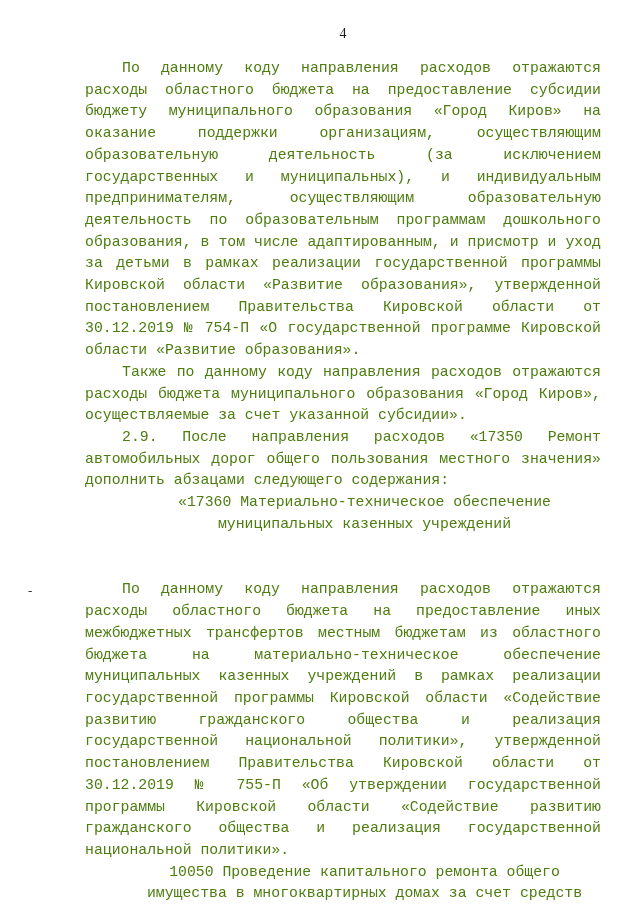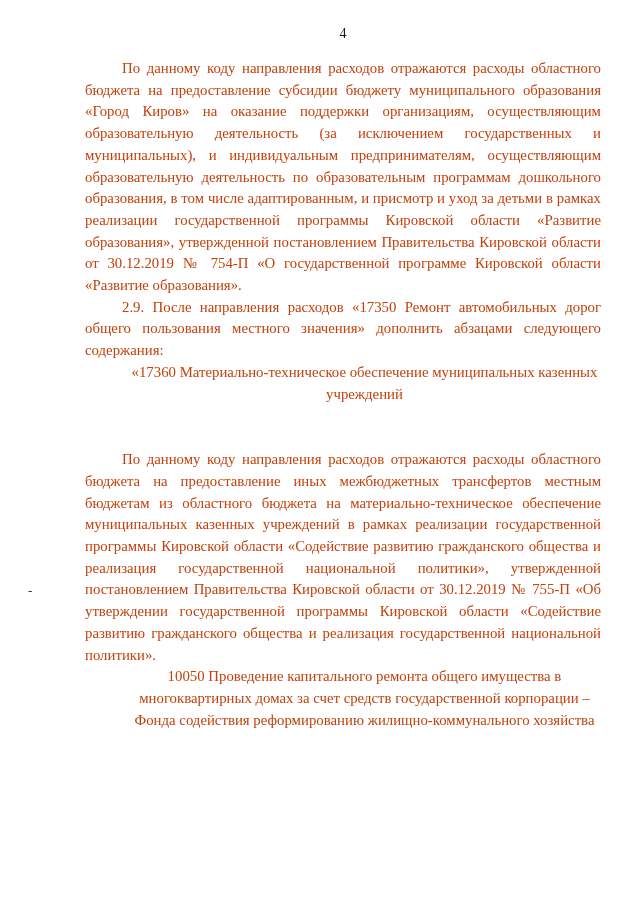--- a/index.html
+++ b/index.html
@@ -25,21 +25,22 @@
   .page-number {
     text-align: center;
     font-size: 14px;
     margin: 0 0 16px 0;
     color: #1a1a1a;
   }
   p {
     margin: 0;
     font-size: 14.8px;
     line-height: 21.7px;
-    color: #c2410c;
+    color: #4d7c0f;
+    font-family: Liberation Mono, monospace;
   }
   .p-body {
     text-align: justify;
     text-indent: 37px;
   }
   .p-center {
     text-align: center;
     text-indent: 0;
     margin-left: 43px;
   }
@@ -55,20 +56,21 @@
 </style>
 </head>
 <body>
 
 <div class="page">
 
   <div class="page-number">4</div>
 
   <p class="p-body">По данному коду направления расходов отражаются расходы областного бюджета на предоставление субсидии бюджету муниципального образования «Город Киров» на оказание поддержки организациям, осуществляющим образовательную деятельность (за исключением государственных и муниципальных), и индивидуальным предпринимателям, осуществляющим образовательную деятельность по образовательным программам дошкольного образования, в том числе адаптированным, и присмотр и уход за детьми в рамках реализации государственной программы Кировской области «Развитие образования», утвержденной постановлением Правительства Кировской области от 30.12.2019 № 754-П «О государственной программе Кировской области «Развитие образования».</p>
 
+  <p class="p-body">Также по данному коду направления расходов отражаются расходы бюджета муниципального образования «Город Киров», осуществляемые за счет указанной субсидии».</p>
 
   <p class="p-body">2.9.  После направления расходов «17350 Ремонт автомобильных дорог общего пользования местного значения» дополнить абзацами следующего содержания:</p>
 
   <p class="p-center gap-large">«17360 Материально-техническое обеспечение муниципальных казенных учреждений</p>
 
   <p class="p-body">По данному коду направления расходов отражаются расходы областного бюджета на предоставление иных межбюджетных трансфертов местным бюджетам из областного бюджета на материально-техническое обеспечение муниципальных казенных учреждений в рамках реализации государственной программы Кировской области «Содействие развитию гражданского общества и реализация государственной национальной политики», утвержденной постановлением Правительства Кировской области от 30.12.2019 № 755-П «Об утверждении государственной программы Кировской области «Содействие развитию гражданского общества и реализация государственной национальной политики».</p>
 
 
   <p class="p-center gap-med">10050 Проведение капитального ремонта общего имущества в многоквартирных домах за счет средств государственной корпорации – Фонда содействия реформированию жилищно-коммунального хозяйства</p>
 

